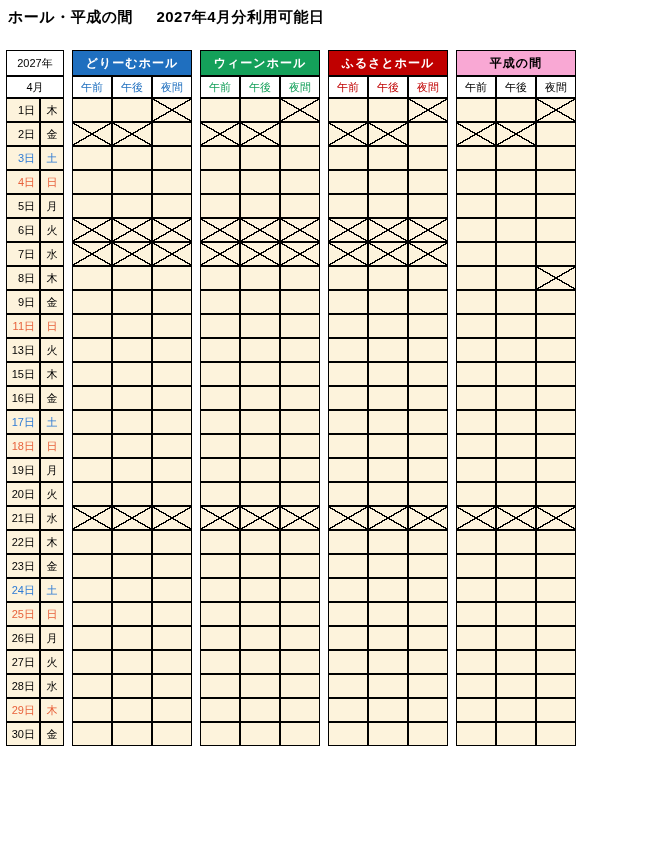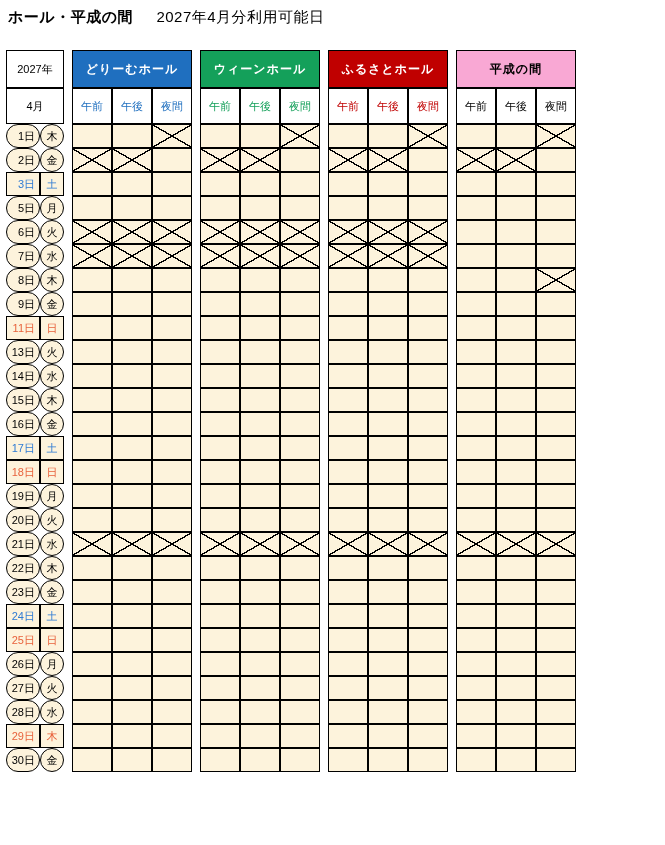--- a/index.html
+++ b/index.html
@@ -10,21 +10,21 @@
     color:#000;
     overflow:hidden;
   }
   #root{position:relative;width:665px;height:845px;}
 
   .page-title{
     position:absolute;left:8px;top:8px;
     font-size:15px;font-weight:bold;letter-spacing:0.5px;
     white-space:nowrap;
   }
-  .page-title .sub{font-weight:normal;text-align:right;}
+  .page-title .sub{font-weight:bold;text-align:right;}
 
   table.cal{
     position:absolute;left:6px;top:50px;
     border-collapse:separate;border-spacing:0;
     font-size:11px;
   }
 
   
   td,th{padding:0;margin:0;}
 
@@ -33,29 +33,29 @@
     border:1px solid #000;
     text-align:center;vertical-align:middle;
     background:#fdf3dc;
     font-size:11px;
     box-sizing:border-box;
   }
   .dnum{ text-align:right; padding-right:4px; width:34px;}
   .dow{ width:24px;}
   .sat{color:#2e7bd4;margin-left:40px;}
   .sun{color:#e8623c;}
-  .wk{color:#000;border-radius:12px;}
+  .wk{color:#000;}
 
   .yearcell{
-    width:58px;height:38px;border:1px solid #000;
+    width:58px;height:26px;border:1px solid #000;
     background:#fff;text-align:center;font-size:11px;
     box-sizing:border-box;
   }
   .monthcell{
-    width:58px;height:36px;border:1px solid #000;
+    width:58px;height:22px;border:1px solid #000;
     background:#fff;text-align:center;font-size:11px;
     box-sizing:border-box;
   }
 
   .gap{width:8px;border:0;background:#fff;}
 
   .hallhead{
     height:22px;border:1px solid #000;
     text-align:center;font-size:12px;font-weight:bold;
     letter-spacing:1px;
@@ -187,20 +187,40 @@
           <td class="gap"></td>
           <td class="slot"></td>
           <td class="slot"></td>
           <td class="slot"></td>
           <td class="gap"></td>
           <td class="slot"></td>
           <td class="slot"></td>
           <td class="slot"></td>
         </tr>
         <tr>
+          <td class="dcell dnum sun">4日</td>
+          <td class="dcell dow sun">日</td>
+          <td class="gap"></td>
+          <td class="slot"></td>
+          <td class="slot"></td>
+          <td class="slot"></td>
+          <td class="gap"></td>
+          <td class="slot"></td>
+          <td class="slot"></td>
+          <td class="slot"></td>
+          <td class="gap"></td>
+          <td class="slot"></td>
+          <td class="slot"></td>
+          <td class="slot"></td>
+          <td class="gap"></td>
+          <td class="slot"></td>
+          <td class="slot"></td>
+          <td class="slot"></td>
+        </tr>
+        <tr>
           <td class="dcell dnum wk">5日</td>
           <td class="dcell dow wk">月</td>
           <td class="gap"></td>
           <td class="slot"></td>
           <td class="slot"></td>
           <td class="slot"></td>
           <td class="gap"></td>
           <td class="slot"></td>
           <td class="slot"></td>
           <td class="slot"></td>
@@ -327,40 +347,20 @@
           <td class="gap"></td>
           <td class="slot"></td>
           <td class="slot"></td>
           <td class="slot"></td>
           <td class="gap"></td>
           <td class="slot"></td>
           <td class="slot"></td>
           <td class="slot"></td>
         </tr>
         <tr>
-          <td class="dcell dnum wk">14日</td>
-          <td class="dcell dow wk">水</td>
-          <td class="gap"></td>
-          <td class="slot"></td>
-          <td class="slot"></td>
-          <td class="slot"></td>
-          <td class="gap"></td>
-          <td class="slot"></td>
-          <td class="slot"></td>
-          <td class="slot"></td>
-          <td class="gap"></td>
-          <td class="slot"></td>
-          <td class="slot"></td>
-          <td class="slot"></td>
-          <td class="gap"></td>
-          <td class="slot"></td>
-          <td class="slot"></td>
-          <td class="slot"></td>
-        </tr>
-        <tr>
           <td class="dcell dnum wk">15日</td>
           <td class="dcell dow wk">木</td>
           <td class="gap"></td>
           <td class="slot"></td>
           <td class="slot"></td>
           <td class="slot"></td>
           <td class="gap"></td>
           <td class="slot"></td>
           <td class="slot"></td>
           <td class="slot"></td>

